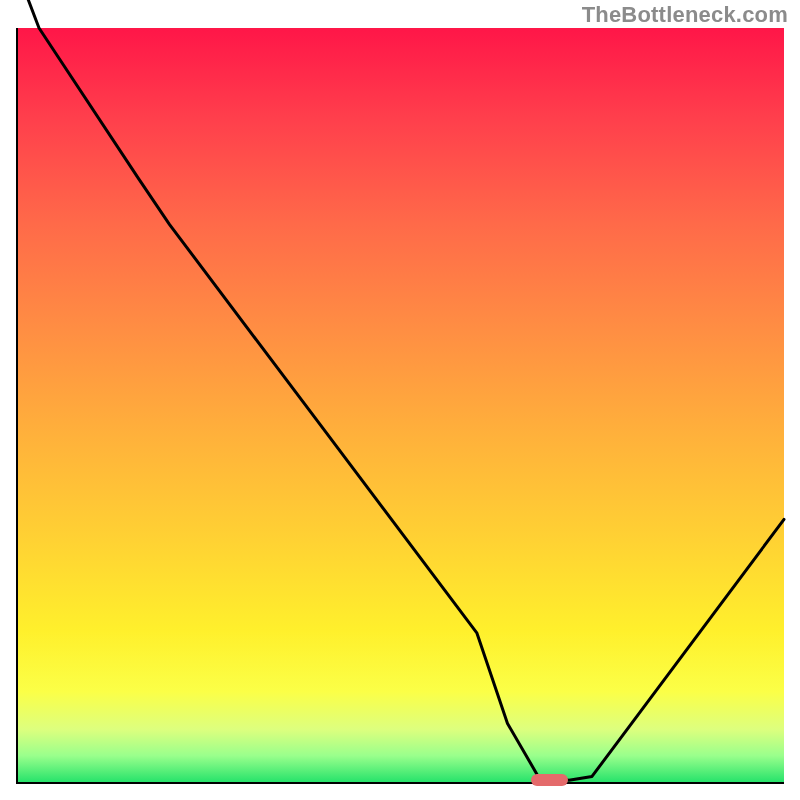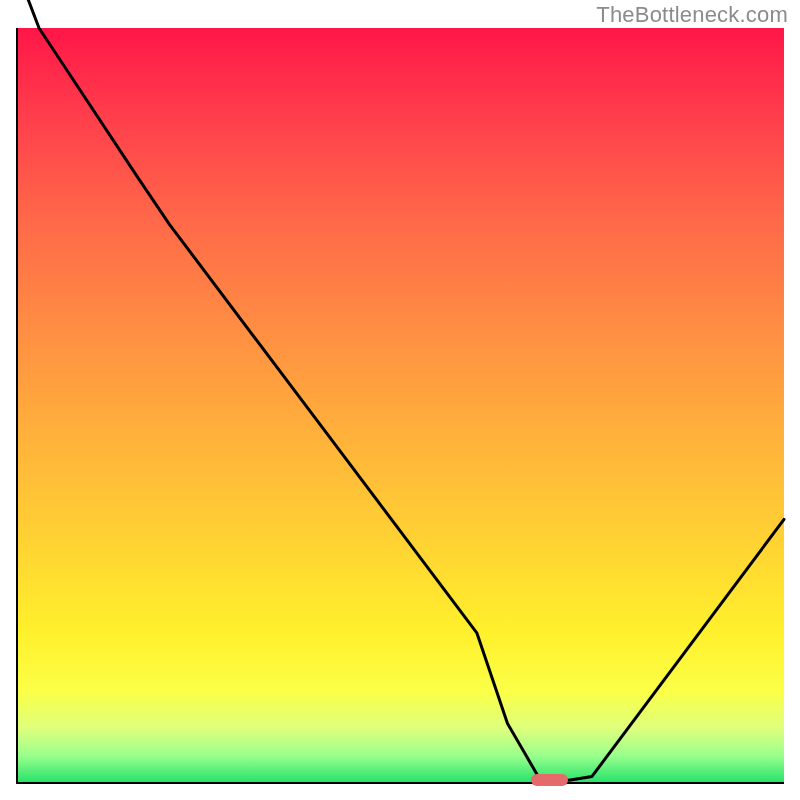--- a/index.html
+++ b/index.html
@@ -14,21 +14,21 @@
   .chart-container {
     position: relative;
     width: 800px;
     height: 800px;
   }
   .watermark {
     position: absolute;
     top: 2px;
     right: 12px;
     font-size: 22px;
-    font-weight: 400;
+    font-weight: 700;
     color: #8b8b8b;
     letter-spacing: 0.2px;
   }
   .plot-area {
     position: absolute;
     left: 16px;
     top: 28px;
     width: 768px;
     height: 756px;
     background: linear-gradient(

